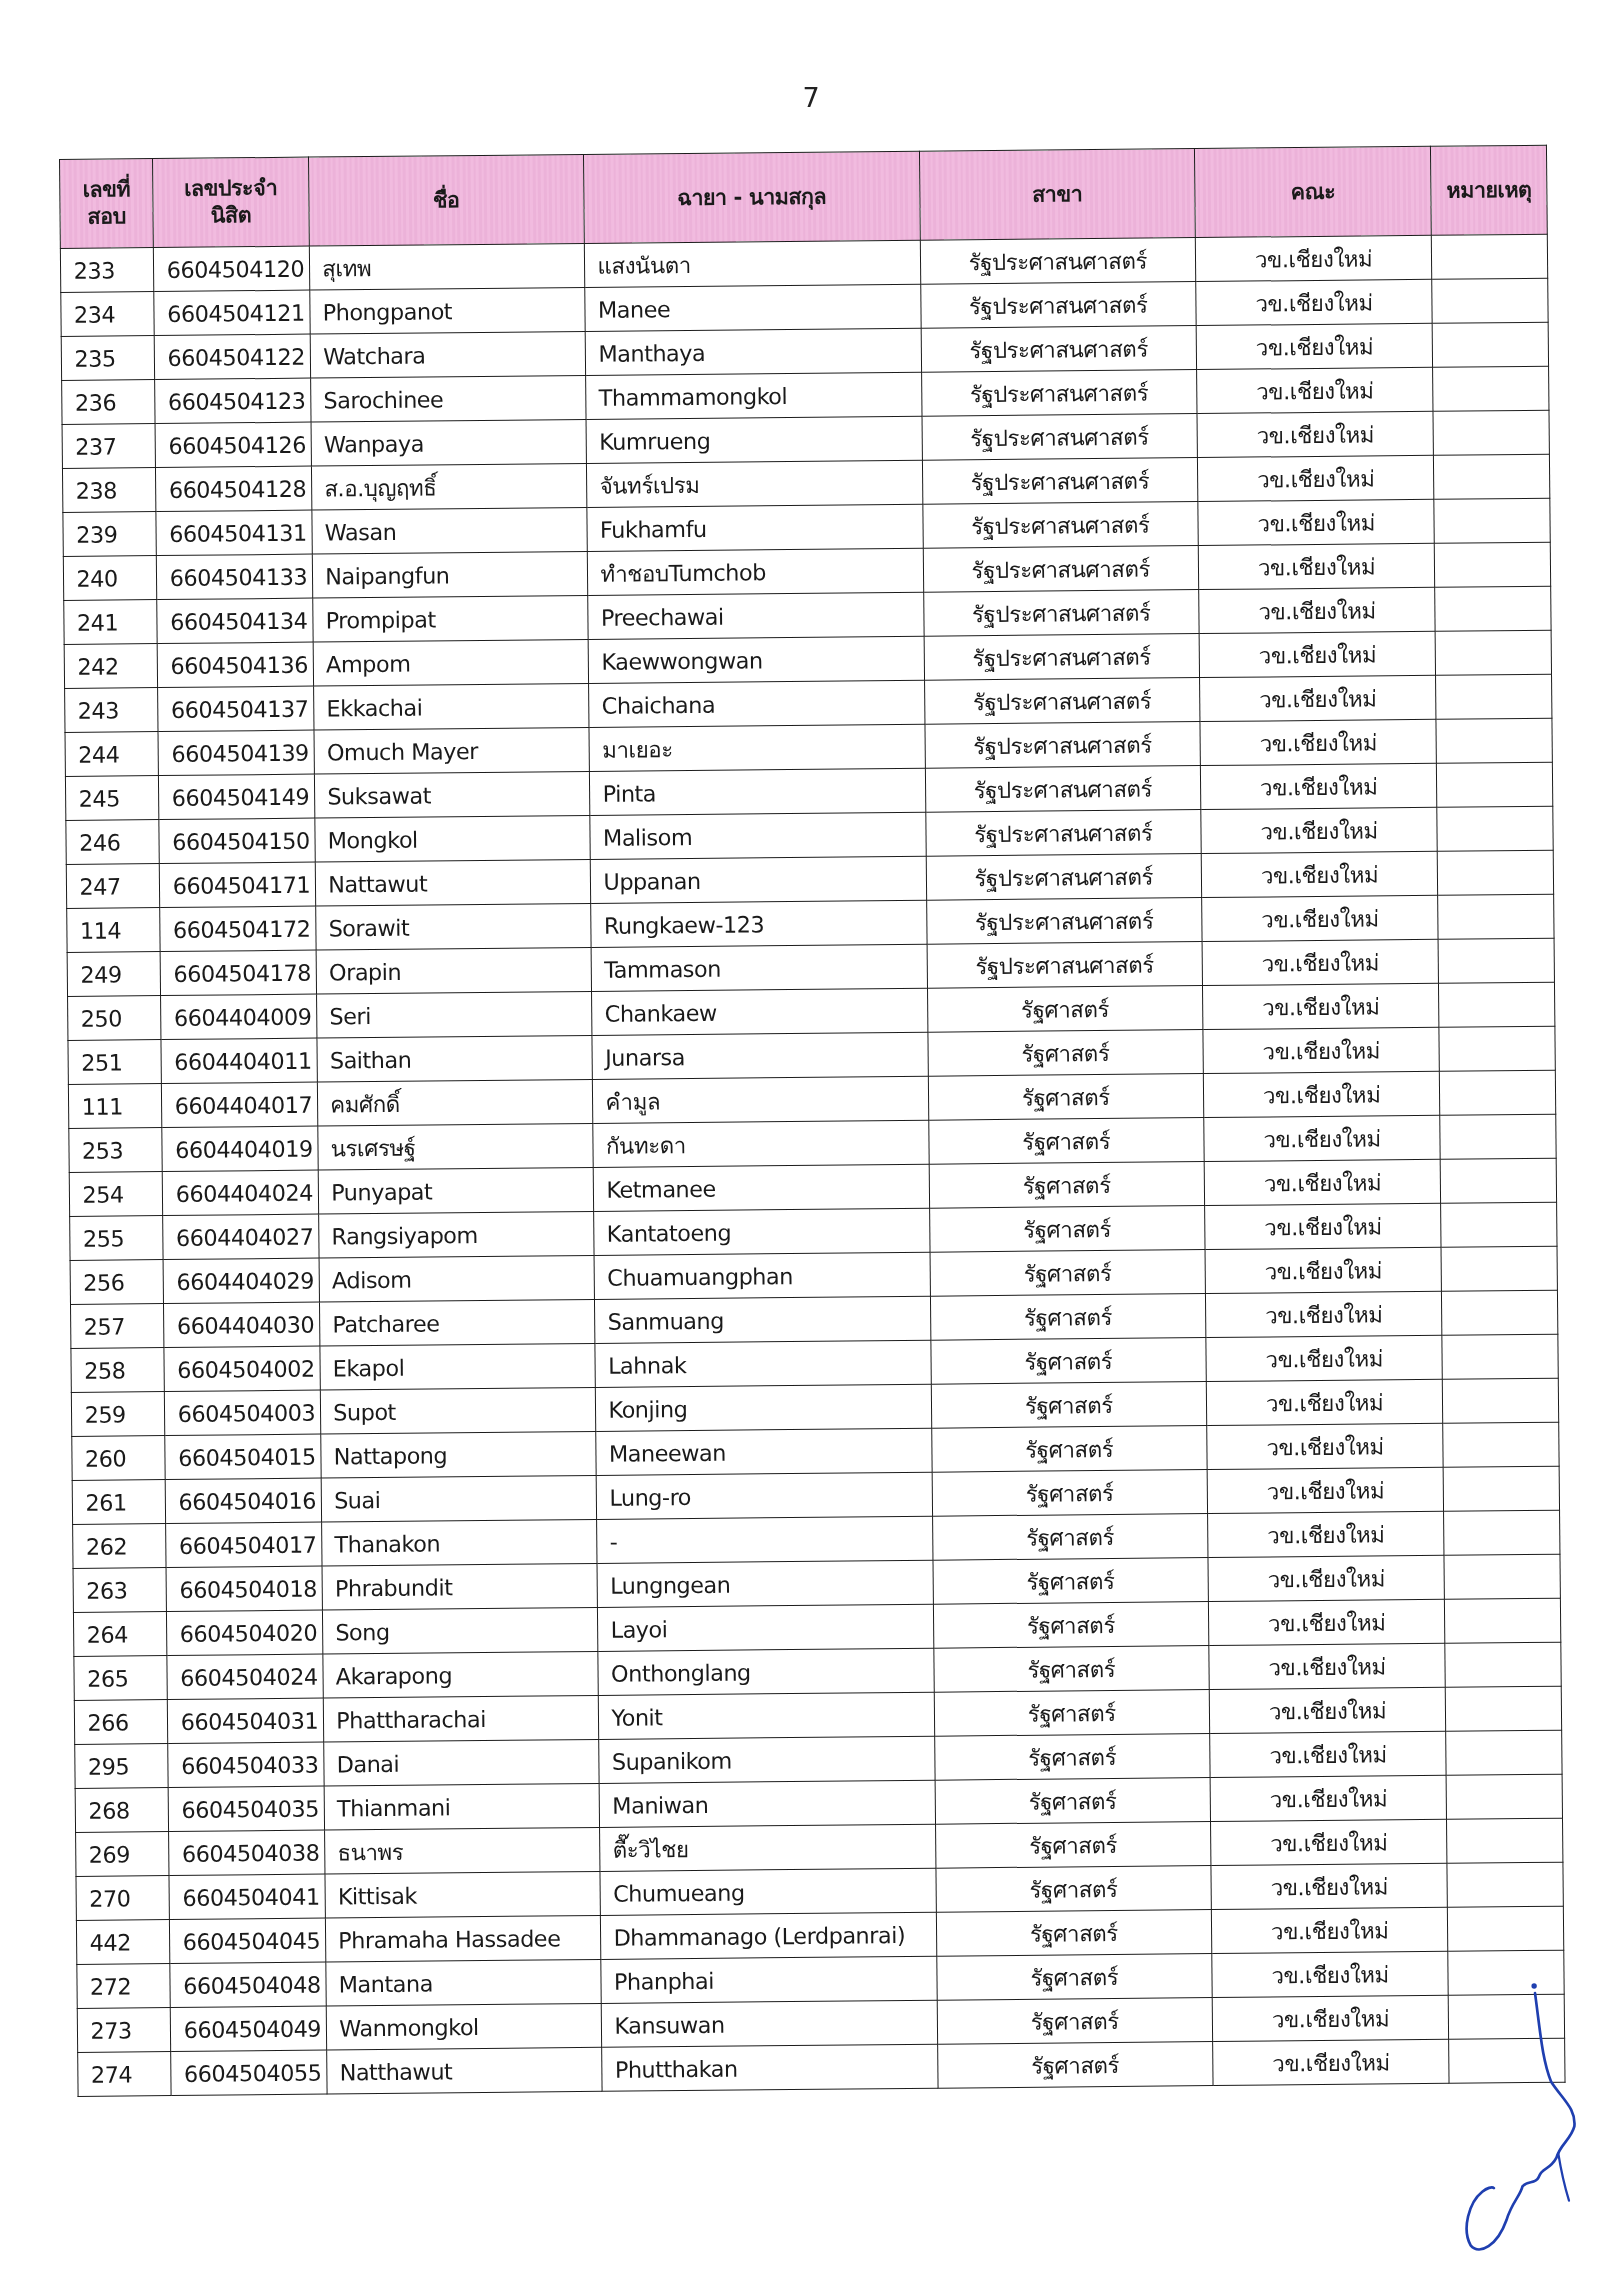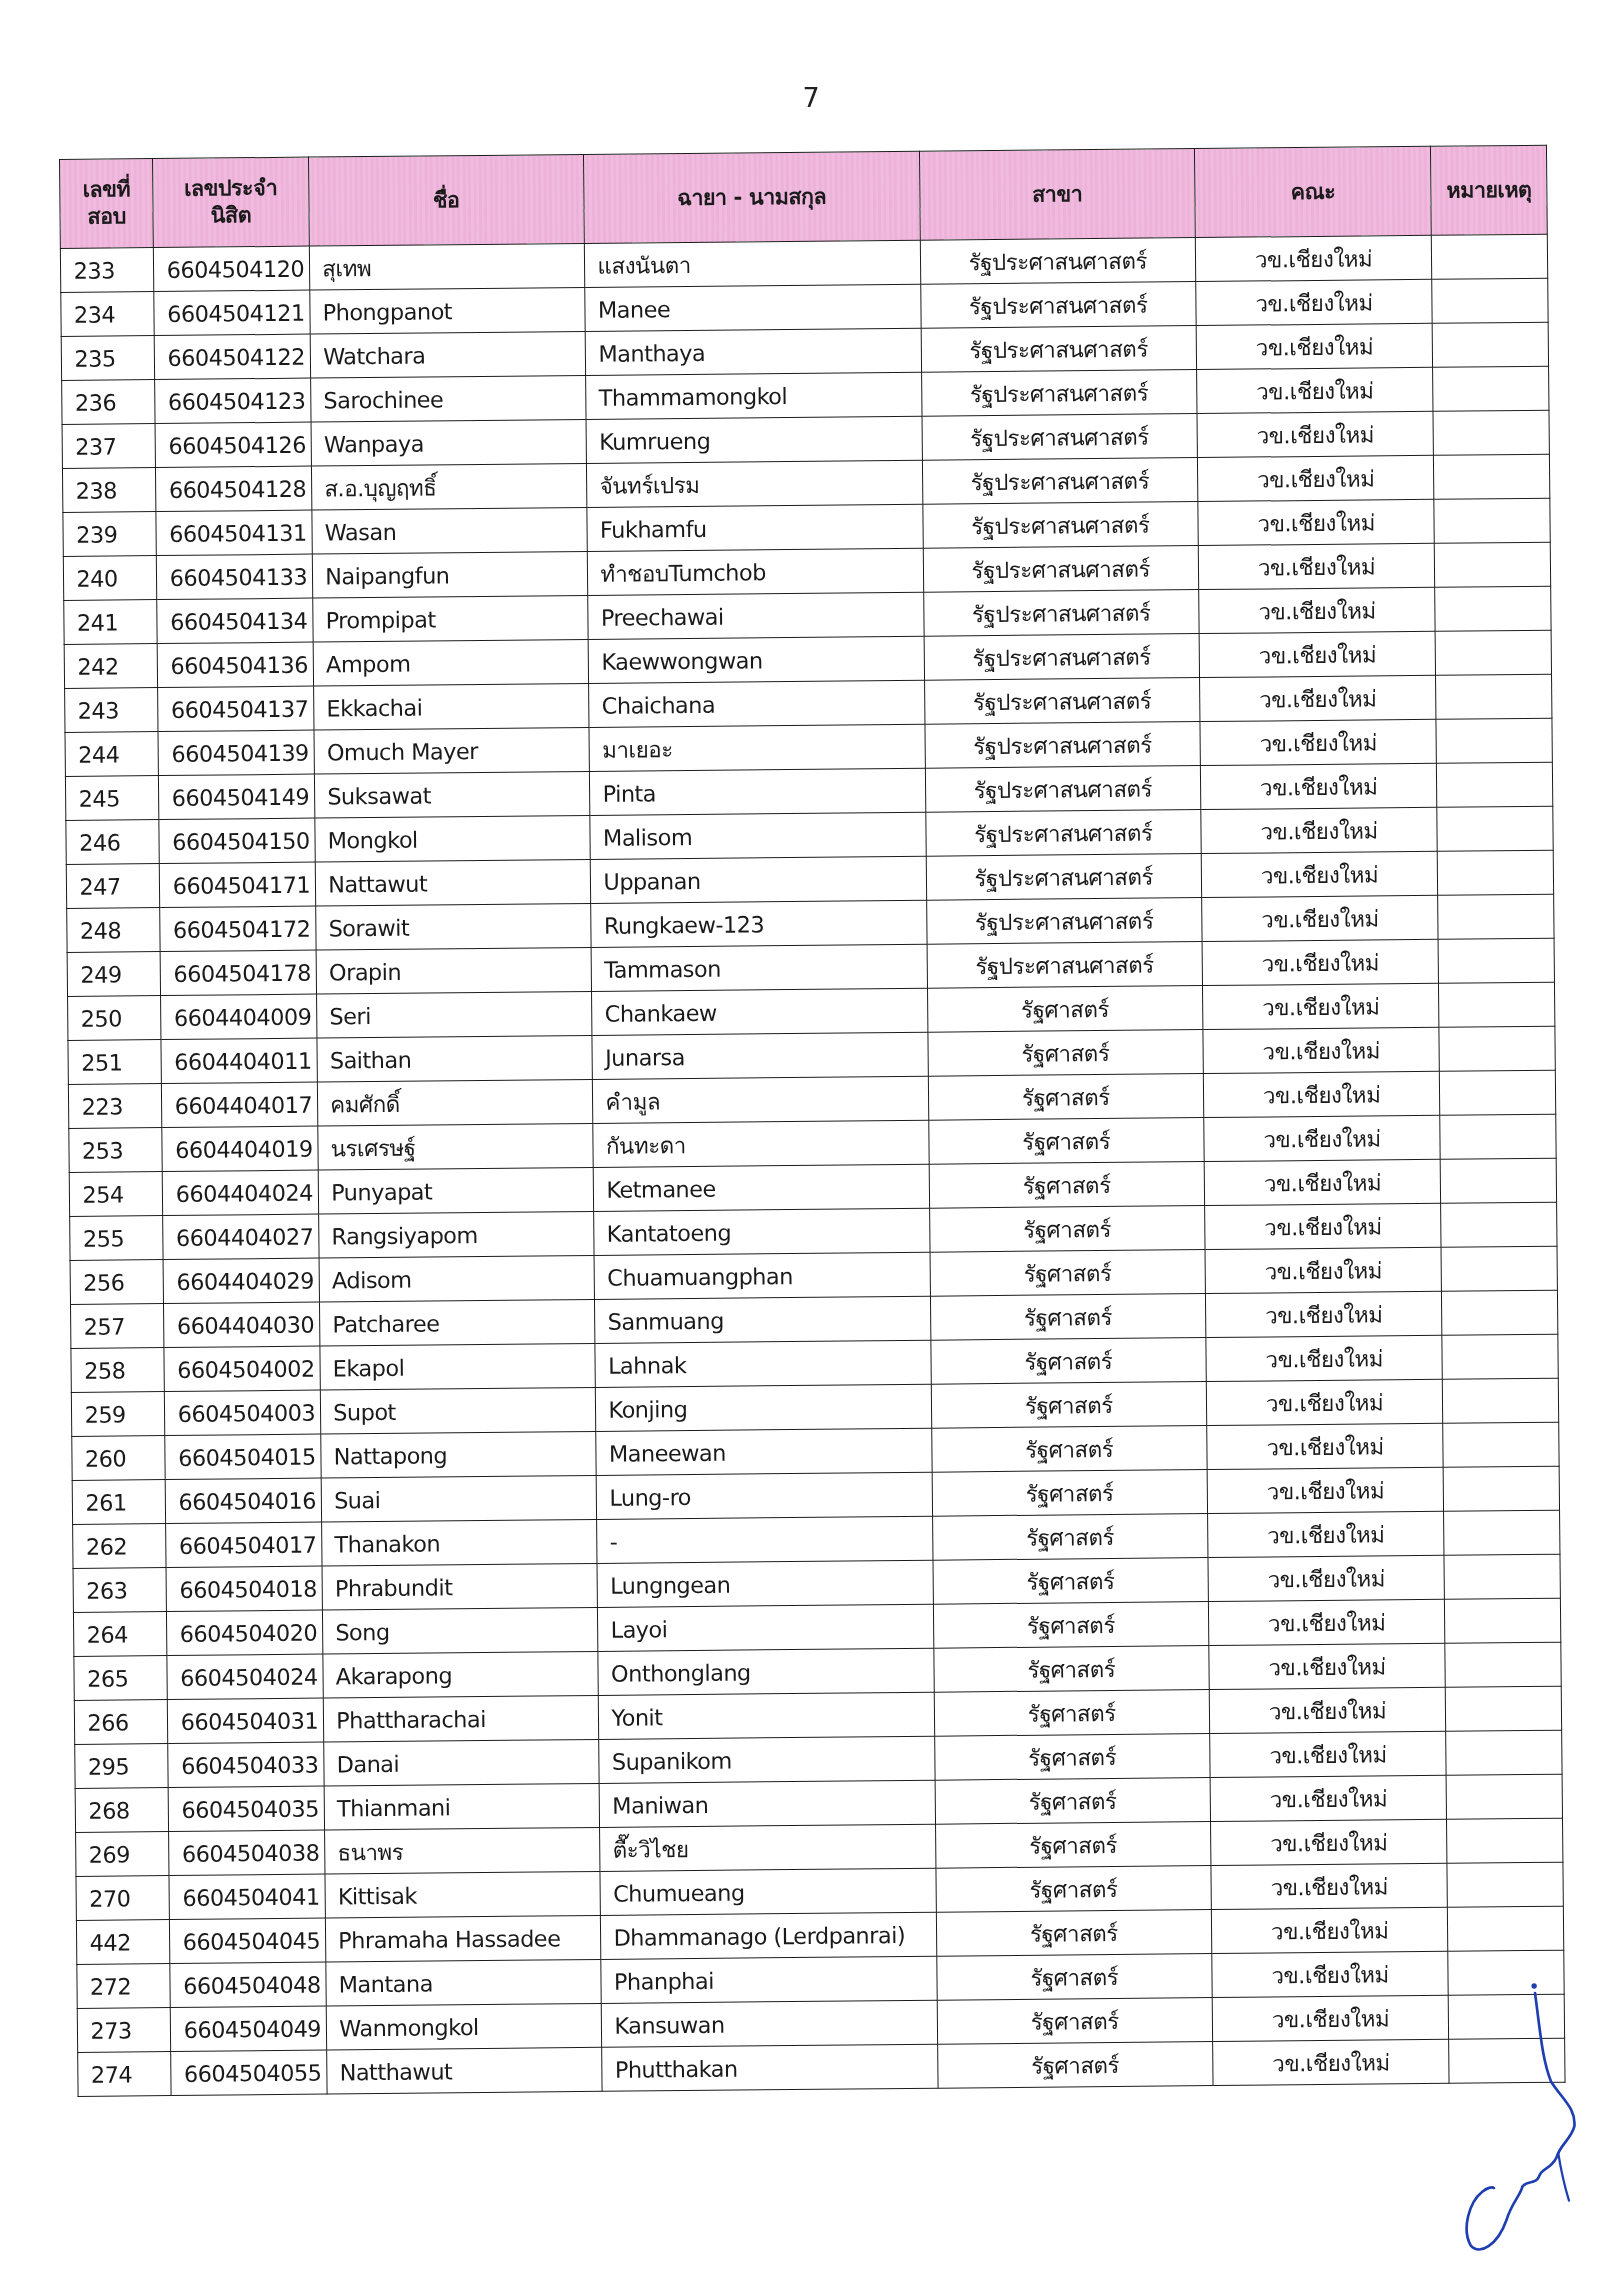--- a/index.html
+++ b/index.html
@@ -205,21 +205,21 @@
         <tr>
           <td class="c-no">247</td>
           <td class="c-id">6604504171</td>
           <td class="c-first">Nattawut</td>
           <td class="c-last">Uppanan</td>
           <td class="c-major">รัฐประศาสนศาสตร์</td>
           <td class="c-faculty">วข.เชียงใหม่</td>
           <td class="c-remark"></td>
         </tr>
         <tr>
-          <td class="c-no">248</td>
+          <td class="c-no">114</td>
           <td class="c-id">6604504172</td>
           <td class="c-first">Sorawit</td>
           <td class="c-last">Rungkaew-123</td>
           <td class="c-major">รัฐประศาสนศาสตร์</td>
           <td class="c-faculty">วข.เชียงใหม่</td>
           <td class="c-remark"></td>
         </tr>
         <tr>
           <td class="c-no">249</td>
           <td class="c-id">6604504178</td>
@@ -241,21 +241,21 @@
         <tr>
           <td class="c-no">251</td>
           <td class="c-id">6604404011</td>
           <td class="c-first">Saithan</td>
           <td class="c-last">Junarsa</td>
           <td class="c-major">รัฐศาสตร์</td>
           <td class="c-faculty">วข.เชียงใหม่</td>
           <td class="c-remark"></td>
         </tr>
         <tr>
-          <td class="c-no">223</td>
+          <td class="c-no">111</td>
           <td class="c-id">6604404017</td>
           <td class="c-first">คมศักดิ์</td>
           <td class="c-last">คำมูล</td>
           <td class="c-major">รัฐศาสตร์</td>
           <td class="c-faculty">วข.เชียงใหม่</td>
           <td class="c-remark"></td>
         </tr>
         <tr>
           <td class="c-no">253</td>
           <td class="c-id">6604404019</td>

